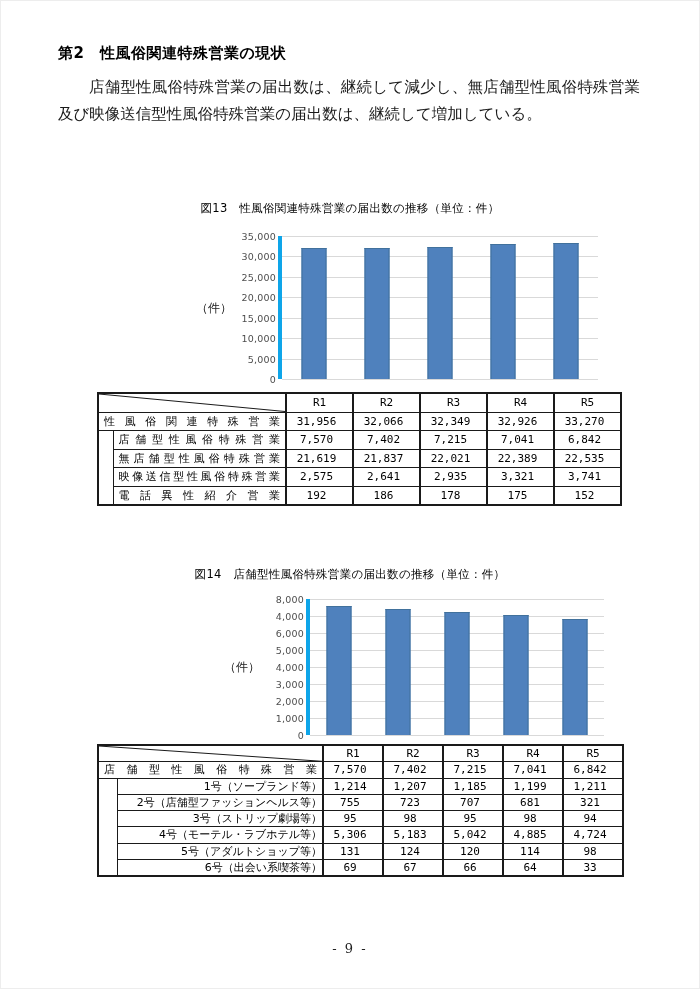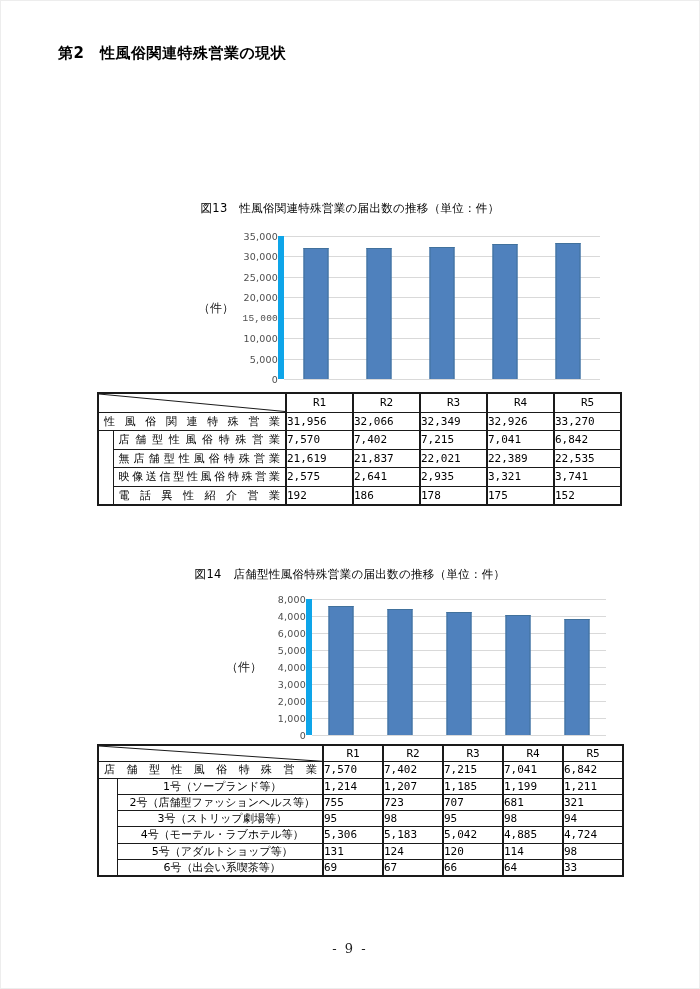--- a/index.html
+++ b/index.html
@@ -21,21 +21,21 @@
   }
   .body-text p{margin:0;text-indent:31px;}
 
   .fig-caption{
     position:absolute;left:0;width:100%;text-align:center;
     font-size:11.5px;font-weight:normal;color:#000;letter-spacing:.3px;
   }
   #caption-13{top:201px;}
   #caption-14{top:567px;}
 
-  .plot{position:absolute;border-left:6px solid #0ea5e9;}
+  .plot{position:absolute;border-left:4px solid #0ea5e9;}
   #plot-13{left:278px;top:236px;width:316px;height:143px;}
   #plot-14{left:306px;top:599px;width:294px;height:136px;}
   .gridline{position:absolute;left:0;right:0;height:1px;background:#d9d9d9;}
   .ytick{
     position:absolute;right:calc(100% + 6px);transform:translateY(-50%);
     font-size:9.5px;color:#4d4d4d;white-space:nowrap;letter-spacing:.2px;
   }
   .unit-label{
     position:absolute;right:calc(100% + 50px);top:50%;transform:translateY(-50%);
     font-size:12px;color:#222;white-space:nowrap;
@@ -57,55 +57,56 @@
   #table-1 th,#table-1 td{height:17.5px;line-height:17.5px;}
   #table-2 th,#table-2 td{height:15.3px;line-height:15.3px;}
   .data-table td.num,.data-table th.col{border-left-width:2px;}
   .data-table th.diag{border-right-width:2px;position:relative;padding:0;}
   .diag-svg{position:absolute;left:0;top:0;width:100%;height:100%;display:block;}
   .data-table th.col{
     text-align:center;font-weight:normal;
     font-family:"DejaVu Sans Mono","Liberation Mono",monospace;font-size:11px;
   }
   .data-table td.num{
-    text-align:left;padding-right:6px;
+    text-align:center;padding-right:6px;
     font-family:"DejaVu Sans Mono","Liberation Mono",monospace;font-size:11px;
   }
   .jlabel{text-align:justify;text-align-last:justify;text-justify:inter-character;padding:0 5px;}
-  .plain-label{text-align:center;padding-left:5px;}
+  .plain-label{text-align:right;padding-left:5px;}
   .indent-cell{border-right-width:1px;}
 
   .page-number{
     position:absolute;left:0;bottom:33px;width:100%;text-align:center;
     font-family:"DejaVu Serif","Liberation Serif",serif;font-size:13px;color:#222;
     letter-spacing:2px;
   }
 </style>
 </head>
 <body>
 
 <div class="page-edge"></div>
 
 <div class="heading">第2　性風俗関連特殊営業の現状</div>
 
 <div class="body-text">
+  <p>店舗型性風俗特殊営業の届出数は、継続して減少し、無店舗型性風俗特殊営業及び映像送信型性風俗特殊営業の届出数は、継続して増加している。</p>
 </div>
 
 <div class="fig-caption" id="caption-13">図13　性風俗関連特殊営業の届出数の推移（単位：件）</div>
 <div class="plot" id="plot-13">
     <div class="gridline" style="top: 0%;"></div>
     <div class="ytick" style="top: 0%;">35,000</div>
     <div class="gridline" style="top: 14.2857%;"></div>
     <div class="ytick" style="top: 14.2857%;">30,000</div>
     <div class="gridline" style="top: 28.5714%;"></div>
     <div class="ytick" style="top: 28.5714%;">25,000</div>
     <div class="gridline" style="top: 42.8571%;"></div>
     <div class="ytick" style="top: 42.8571%;">20,000</div>
     <div class="gridline" style="top: 57.1429%;"></div>
-    <div class="ytick" style="top: 57.1429%; font-family: Liberation Mono, monospace;">15,000</div>
+    <div class="ytick" style="top: 57.1429%;">15,000</div>
     <div class="gridline" style="top: 71.4286%;"></div>
     <div class="ytick" style="top: 71.4286%;">10,000</div>
     <div class="gridline" style="top: 85.7143%;"></div>
     <div class="ytick" style="top: 85.7143%;">5,000</div>
     <div class="gridline" style="top: 100%;"></div>
     <div class="ytick" style="top: 100%;">0</div>
     <div class="unit-label">（件）</div>
     <div class="bar" style="left: 10%; height: 91.3029%;"></div>
     <div class="bar" style="left: 30%; height: 91.6171%;"></div>
     <div class="bar" style="left: 50%; height: 92.4257%;"></div>

